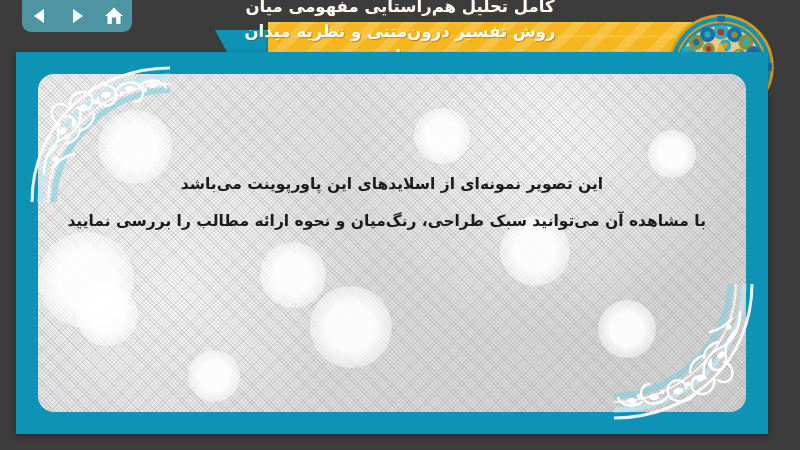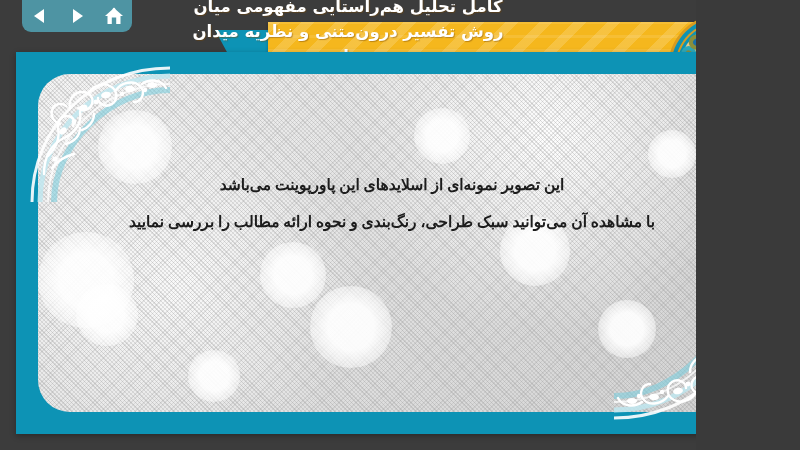--- a/index.html
+++ b/index.html
@@ -2,21 +2,21 @@
 <html><head>
 <meta charset="utf-8">
 <style>
   html,body{margin:0;padding:0;}
   body{
     width:800px;height:450px;overflow:hidden;
     background:#3a3a3a;
     font-family:"DejaVu Sans","Liberation Sans",sans-serif;
   }
 
-  #slide{position:relative;width:696px;height:450px;overflow:hidden;background:#3d3d3d;}
+  #slide{position:relative;width:800px;height:450px;overflow:hidden;background:#3d3d3d;}
 
   
   .backdrop{position:absolute;inset:0;background:#3c3c3c;}
 
   
   .navbar{
     position:absolute;left:22px;top:-10px;width:110px;height:42px;
     background:#4e94a3;border-radius:9px;
     display:flex;align-items:flex-end;justify-content:space-around;
     padding-bottom:4px;box-sizing:border-box;
@@ -61,27 +61,26 @@
 
   
   .panel{
     position:absolute;left:16px;top:52px;width:752px;height:382px;
     background:#0d93b5;
     box-shadow:0 2px 6px rgba(0,0,0,.3);
     overflow:hidden;
   }
   .panel-inner{
     position:absolute;left:22px;top:22px;right:22px;bottom:22px;
-    border-radius:32px;
+    border-radius:16px;
     overflow:hidden;
     background:
       radial-gradient(circle at 72% 18%, rgba(255,255,255,.95) 0%, rgba(255,255,255,0) 34%),
       radial-gradient(circle at 20% 62%, rgba(255,255,255,.75) 0%, rgba(255,255,255,0) 30%),
       linear-gradient(135deg,#f4f4f4 0%,#e2e2e2 45%,#d2d2d2 100%);
-    font-family: Liberation Serif, serif;
   }
   .hatch{
     position:absolute;inset:0;
     background-image:
       repeating-linear-gradient(45deg, rgba(150,150,150,.30) 0 1px, transparent 1px 3px),
       repeating-linear-gradient(-45deg, rgba(150,150,150,.22) 0 1px, transparent 1px 3px);
   }
   .bokeh{position:absolute;border-radius:50%;background:radial-gradient(circle,rgba(255,255,255,.92) 40%,rgba(255,255,255,.45) 72%,rgba(255,255,255,0) 100%);}
 
   
@@ -270,21 +269,21 @@
       <div class="bokeh" style="left:222px;top:168px;width:66px;height:66px;"></div>
       <div class="bokeh" style="left:272px;top:212px;width:82px;height:82px;"></div>
       <div class="bokeh" style="left:376px;top:34px;width:56px;height:56px;"></div>
       <div class="bokeh" style="left:462px;top:142px;width:70px;height:70px;"></div>
       <div class="bokeh" style="left:560px;top:226px;width:58px;height:58px;"></div>
       <div class="bokeh" style="left:610px;top:56px;width:48px;height:48px;"></div>
       <div class="bokeh" style="left:150px;top:276px;width:52px;height:52px;"></div>
 
       <div class="body-text">
         <div>این تصویر نمونه‌ای از اسلایدهای این پاورپوینت می‌باشد</div>
-        <div>با مشاهده آن می‌توانید سبک طراحی، رنگ‌بندی و نحوه ارائه مطالب را بررسی نمایید</div>
+        <div>با مشاهده آن می‌توانید سبک طراحی، رنگ‌میان و نحوه ارائه مطالب را بررسی نمایید</div>
       </div>
     </div>
 
     <div class="orn tl">
       <svg width="150" height="140" viewBox="0 0 150 140">
         <path d="M2 138 C2 62 62 4 140 4" fill="none" stroke="#ffffff" stroke-width="3" opacity=".9"></path>
         <path d="M10 138 C10 68 68 12 140 12" fill="none" stroke="#bfe6ef" stroke-width="5" opacity=".85"></path>
         <path d="M18 138 C18 74 74 20 140 20" fill="none" stroke="#ffffff" stroke-width="2" opacity=".75"></path>
         <path d="M24 138 C24 80 80 26 140 26" fill="none" stroke="#7fcede" stroke-width="6" opacity=".6"></path>
         <g fill="none" stroke="#ffffff" stroke-width="2.4" stroke-linecap="round">

